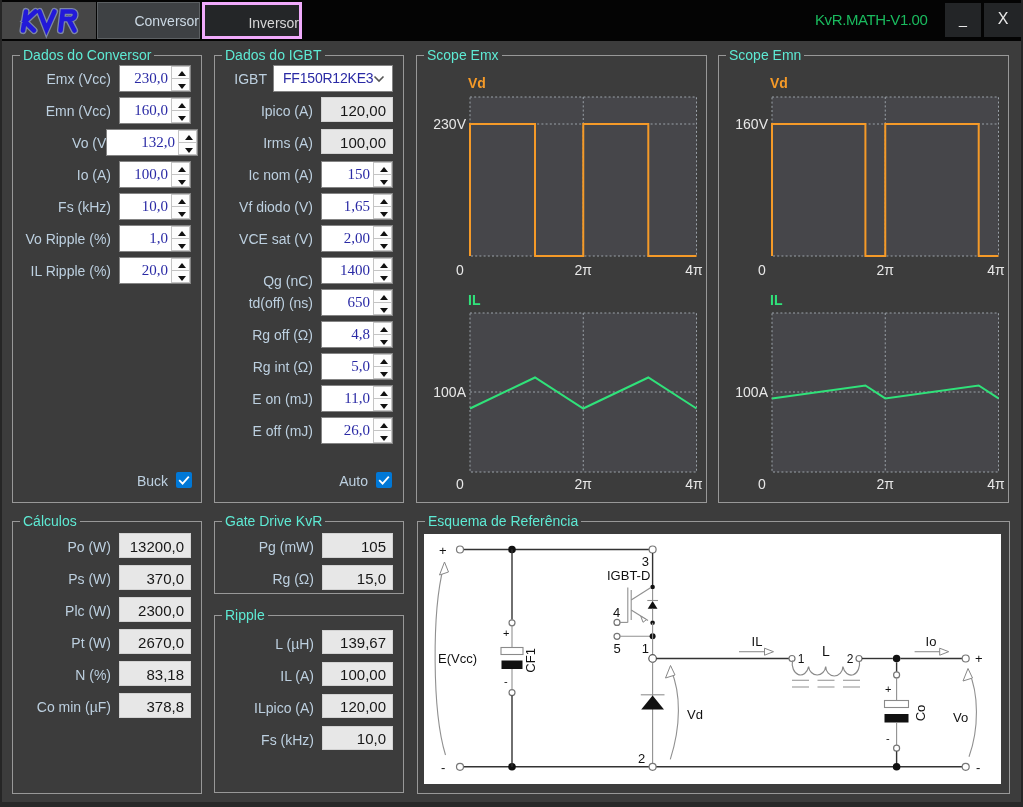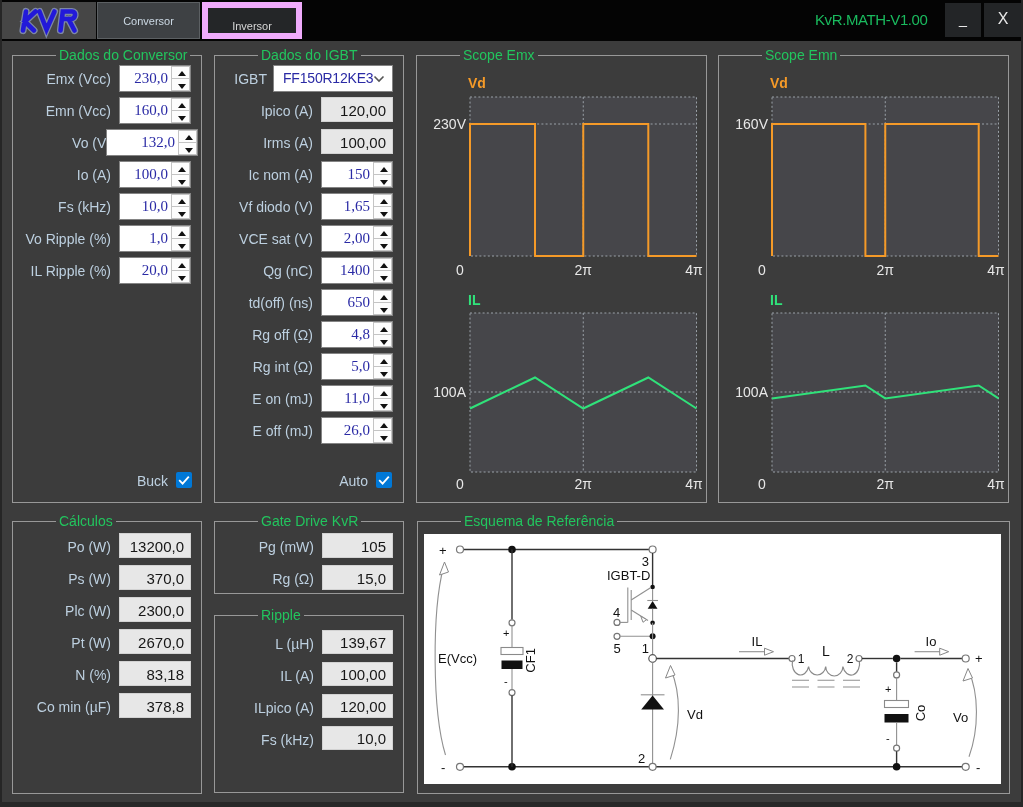--- a/index.html
+++ b/index.html
@@ -4,29 +4,29 @@
 * { margin:0; padding:0; box-sizing:border-box; }
 html,body { width:1023px; height:807px; overflow:hidden; background:#3c3c3c;
   font-family:"Liberation Sans", sans-serif; }
 #win { position:relative; width:1023px; height:807px; background:#3c3c3c;
    }
 #edgeL{position:absolute;left:0;top:0;width:2px;height:807px;background:#262626;z-index:50}
 #edgeR{position:absolute;left:1021px;top:0;width:2px;height:807px;background:#262626;z-index:50}
 #edgeB{position:absolute;left:0;top:802px;width:1023px;height:5px;background:#282828;z-index:50}
 #tbar { position:absolute; left:0; top:0; width:1023px; height:41px; background:#040404; }
 #logo { position:absolute; left:2px; top:2px; width:94px; height:37px; background:#464646; }
-.tab { position:absolute; top:2px; height:37px; font-size:11px; text-align:center; line-height:36px; }
+.tab { position:absolute; top:2px; height:37px; font-size:14px; text-align:right; line-height:36px; }
 #tab1 { left:97px; width:103px; background:#3e4144; border:1px solid #5c6063; color:#ccd9e4; }
-#tab2 { left:202px; width:100px; background:#242628; border:6px solid #f0abfc; color:#d7d7d7; }
+#tab2 { left:202px; width:100px; background:#242628; border:3px solid #f0abfc; color:#d7d7d7; }
 #apptitle { position:absolute; left:815px; top:11px; color:#1aba5e; font-size:15px; letter-spacing:-0.4px; }
 .wbtn { position:absolute; top:3px; height:34px; background:#232527; color:#e8e8e8; text-align:center; }
 #bmin { left:945px; width:36px; font-size:15px; line-height:44px; }
 #bclose { left:984px; width:38px; font-size:16px; line-height:32px; }
 .grp { position:absolute; border:1px solid #989898; }
-.gt { position:absolute; left:7px; top:-9px; background:#3c3c3c; padding:0 3px; color:#22c55e; font-size:14px; line-height:17px; white-space:nowrap;margin-left:36px; }
+.gt { position:absolute; left:7px; top:-9px; background:#3c3c3c; padding:0 3px; color:#5eead4; font-size:14px; line-height:17px; white-space:nowrap; }
 .lbl { position:absolute; color:#bdd0e0; font-size:14px; text-align:right; line-height:16px; white-space:nowrap; }
 .spin { position:absolute; height:27px; background:#fff; border:1px solid #848484; }
 .spin .v { position:absolute; right:22px; top:0; line-height:25px; color:#2a2aa5; font-size:15px;font-family:Liberation Serif, serif; }
 .sp { position:absolute; right:0; top:0; width:19px; height:25px; }
 .su,.sd { position:absolute; left:0; width:19px; height:13px; background:#fdfdfd; border:1px solid #c4c4c4; }
 .su { top:0; height:13px; }
 .sd { top:12px; height:13px; }
 .tu,.td { position:absolute; left:5.5px; width:0; height:0; border-left:4px solid transparent; border-right:4px solid transparent; }
 .tu { top:4px; border-bottom:5px solid #111; }
 .td { top:4.5px; border-top:5px solid #111; }
@@ -199,21 +199,21 @@
       <span class="v">2,00</span>
       <span class="sp">
         <span class="su">
           <i class="tu"></i>
         </span>
         <span class="sd">
           <i class="td"></i>
         </span>
       </span>
     </div>
-<div class="lbl" style="left:183px;top:263px;width:130px">Qg (nC)</div>
+<div class="lbl" style="left:183px;top:273px;width:130px">Qg (nC)</div>
 <div class="spin" style="left:321px;top:257px;width:72px">
       <span class="v">1400</span>
       <span class="sp">
         <span class="su">
           <i class="tu"></i>
         </span>
         <span class="sd">
           <i class="td"></i>
         </span>
       </span>

